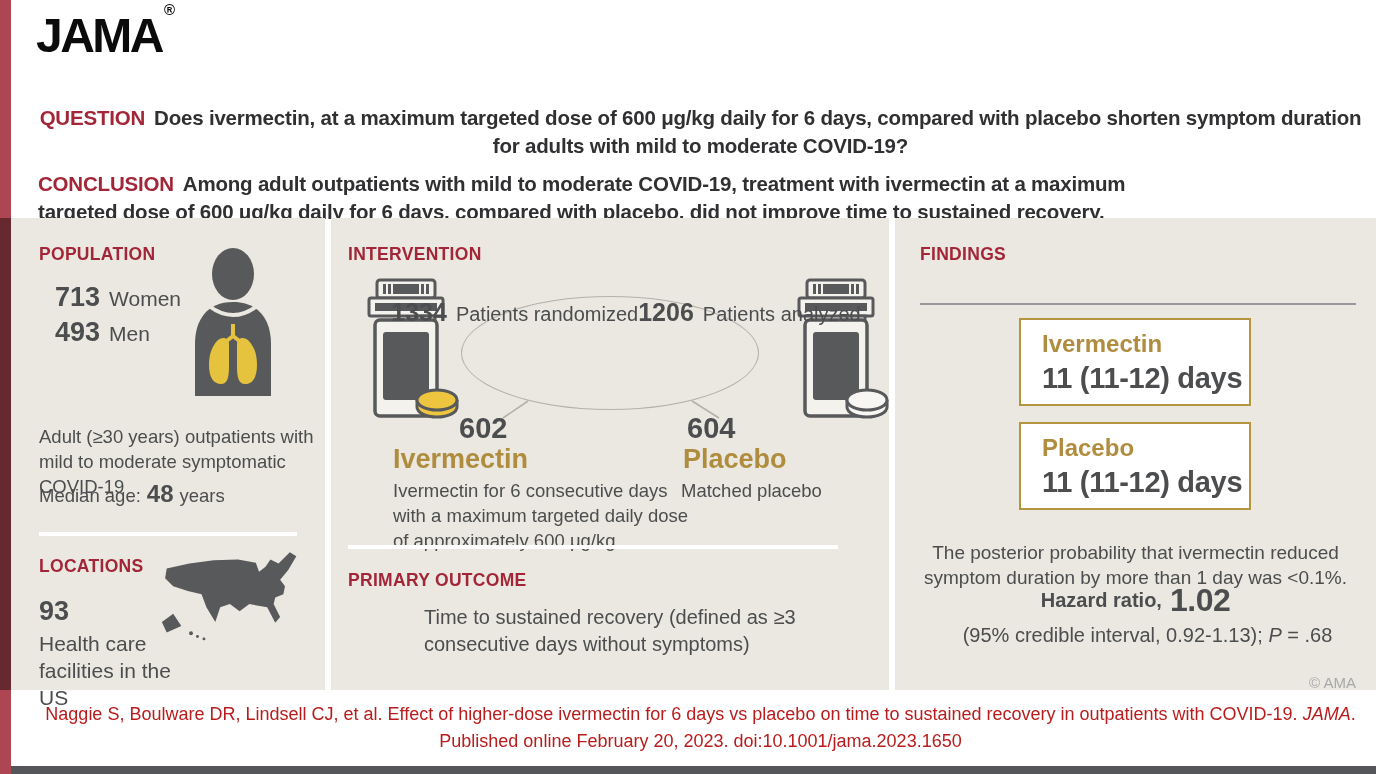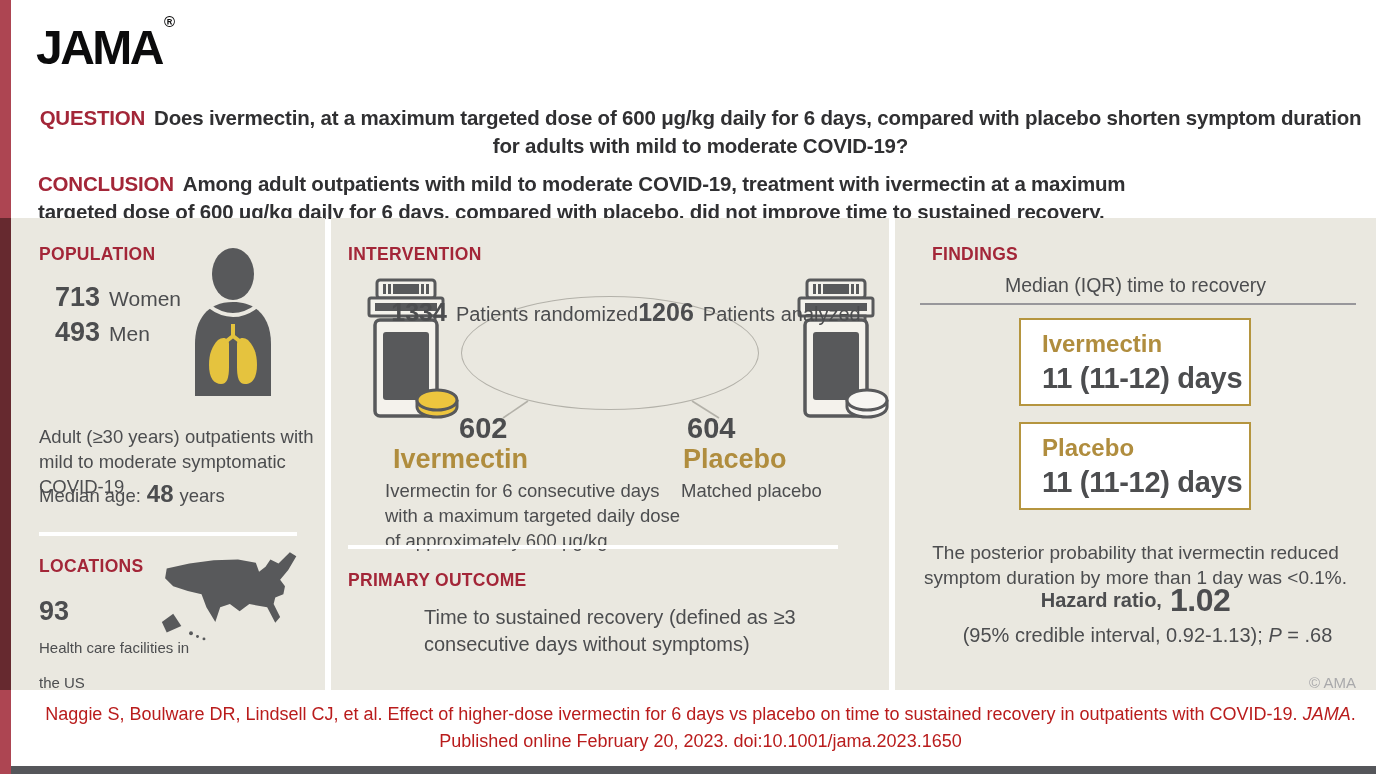--- a/index.html
+++ b/index.html
@@ -6,21 +6,21 @@
   .root{position:relative;width:1376px;height:774px;background:#ffffff;overflow:hidden;
         font-family:"Liberation Sans",sans-serif;color:#4c4d4f;}
   
   .bar{position:absolute;left:0;width:11px;}
   .bar-top{top:0;height:218px;background:#ad4552;}
   .bar-mid{top:218px;height:472px;background:#66292f;}
   .bar-bot{top:690px;height:84px;background:#ad4552;}
   .bottom-bar{position:absolute;left:11px;right:0;top:766px;height:8px;background:#55565a;}
 
   
-  .logo{position:absolute;left:36px;top:20px;font-weight:700;font-size:48px;letter-spacing:-2.5px;color:#0b0b0c;}
+  .logo{position:absolute;left:36px;top:8px;font-weight:700;font-size:48px;letter-spacing:-2.5px;color:#0b0b0c;}
   .logo sup{font-size:15px;letter-spacing:0;position:relative;top:-20px;left:2px;font-weight:700;}
   .lead{position:absolute;left:38px;font-size:20.5px;font-weight:700;color:#303032;line-height:28px;letter-spacing:-0.2px;}
   .q{top:83px;width:1325px;text-align:center;}
   .c{top:149px;width:1170px;}
   .lead .lbl{color:#a32638;margin-right:9px;}
 
   
   .panel{position:absolute;top:218px;height:472px;background:#eae8e0;}
   .panel-left{left:11px;width:314px;}
   .panel-mid{left:331px;width:558px;}
@@ -34,41 +34,41 @@
   .stat-row .lb{font-size:21px;color:#4c4d4f;}
   .person-icon{position:absolute;left:178px;top:30px;}
   .pop-desc{position:absolute;left:28px;top:176px;width:282px;font-size:18.5px;line-height:25px;margin-top:30px;}
   .median-age{position:absolute;left:28px;top:262px;white-space:nowrap;font-size:18.5px;}
   .median-age .num{font-size:24px;font-weight:700;margin:0 6px 0 6px;}
   .divider{position:absolute;height:4px;background:#ffffff;}
   .div-left{left:28px;width:258px;top:314px;}
   .loc-head{left:28px;top:338px;}
   .map-icon{position:absolute;left:146px;top:328px;}
   .loc-num{position:absolute;left:28px;top:378px;font-size:27px;font-weight:700;}
-  .loc-desc{position:absolute;left:28px;top:412px;width:160px;font-size:15px;line-height:35px;}
+  .loc-desc{position:absolute;left:28px;top:412px;width:160px;font-size:21px;line-height:27px;}
 
   
   .bottle{position:absolute;top:60px;}
   .bottle-1{left:22px;}
   .bottle-2{left:452px;}
   .ellipse{position:absolute;left:130px;top:78px;width:298px;height:114px;border:1.5px solid #b3b1a9;
            border-radius:50%;box-sizing:border-box;display:flex;justify-content:center;
            padding-left:32px;}
   .ell-row{white-space:nowrap;line-height:30px;}
   .ell-row .num{font-size:25px;font-weight:700;margin-right:9px;}
   .ell-row .lb{font-size:20px;}
   .connectors{position:absolute;left:0;top:0;pointer-events:none;}
   .arm-num{position:absolute;top:194px;font-size:29px;font-weight:700;}
   .arm1-num{left:128px;}
   .arm2-num{left:356px;}
   .arm-name{position:absolute;top:226px;font-size:27px;font-weight:700;color:#b08d3e;}
   .arm1-name{left:62px;}
   .arm2-name{left:352px;}
   .arm-desc{position:absolute;top:260px;font-size:18.5px;line-height:25px;}
-  .arm1-desc{left:54px;width:305px;}
+  .arm1-desc{left:62px;width:305px;}
   .arm2-desc{left:350px;width:200px;}
   .div-mid{left:17px;width:490px;top:327px;}
   .po-head{left:17px;top:352px;}
   .outcome-text{position:absolute;left:93px;top:386px;width:400px;font-size:20px;line-height:27px;color:#4c4d4f;}
 
   
   .find-sub{position:absolute;left:0;top:56px;width:100%;text-align:center;font-size:19.5px;color:#4c4d4f;}
   .find-rule{position:absolute;left:25px;top:85px;width:436px;height:1.5px;background:#98979b;}
   .result-box{position:absolute;left:124px;width:232px;height:88px;background:#ffffff;
               border:2px solid #b5953f;box-sizing:border-box;padding:9px 0 0 21px;}
@@ -186,22 +186,21 @@
     <div class="arm-num arm2-num">604</div>
     <div class="arm-name arm2-name">Placebo</div>
     <div class="arm-desc arm2-desc">Matched placebo</div>
 
     <div class="divider div-mid"></div>
     <div class="sec-head po-head">PRIMARY OUTCOME</div>
     <div class="outcome-text">Time to sustained recovery (defined as ≥3 consecutive days without symptoms)</div>
   </div>
 
   <div class="panel panel-right">
-    <div class="sec-head" style="left:25px;top:26px;margin-left:12px;">FINDINGS</div>
-    <div class="find-sub">Median (IQR) time to recovery</div>
+    <div class="sec-head" style="left:25px;top:26px;">FINDINGS</div>
     <div class="find-rule"></div>
 
     <div class="result-box box-1">
       <div class="result-name">Ivermectin</div>
       <div class="result-value">11 (11-12) days</div>
     </div>
 
     <div class="result-box box-2">
       <div class="result-name">Placebo</div>
       <div class="result-value">11 (11-12) days</div>

